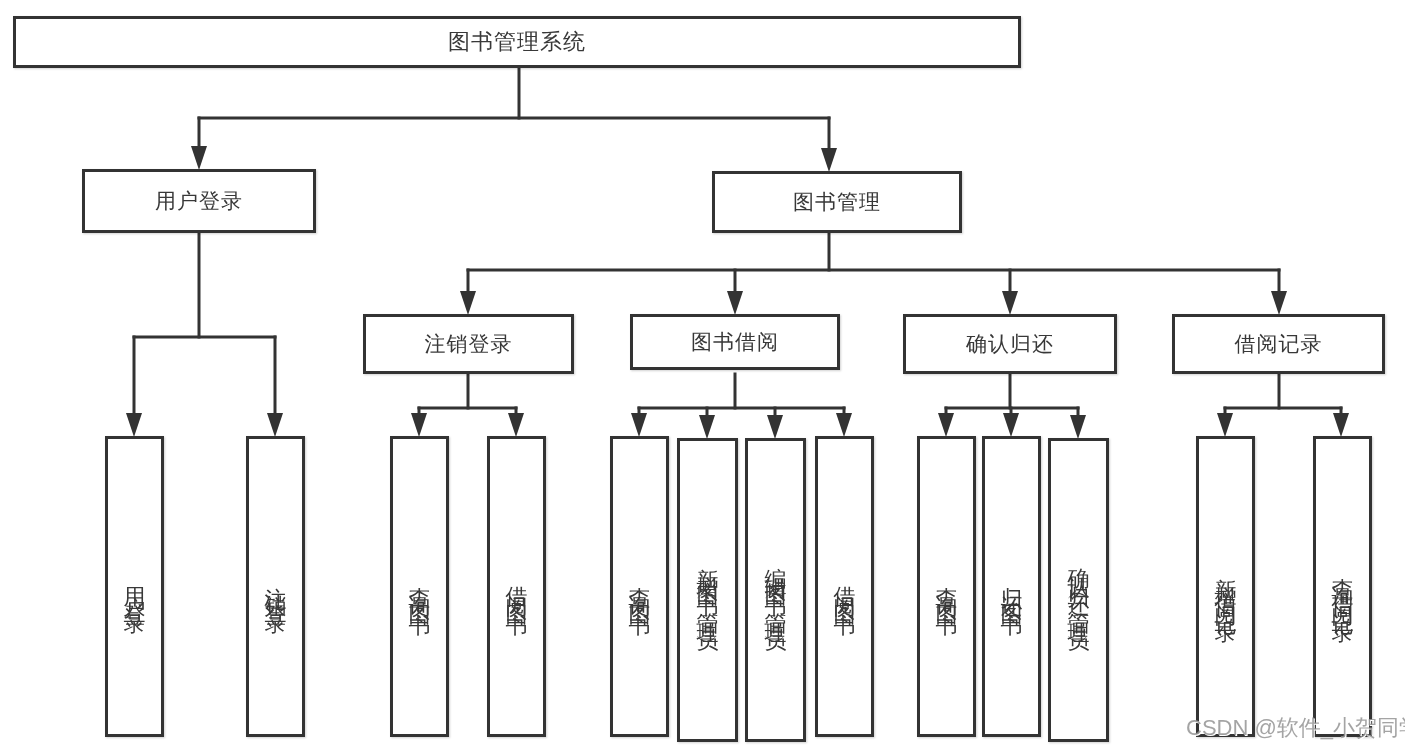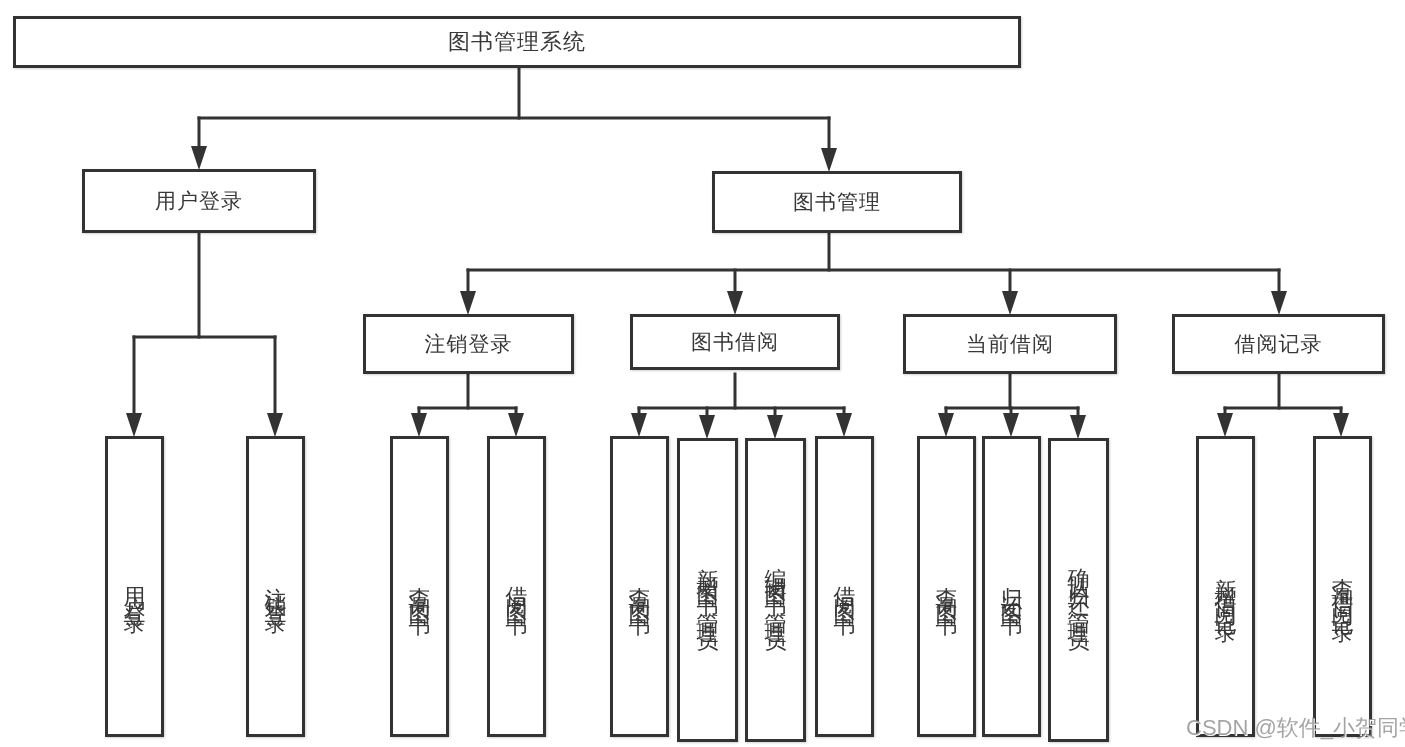--- a/index.html
+++ b/index.html
@@ -121,21 +121,21 @@
     <span>图书管理</span>
   </div>
 
   <div class="box hbox" style="left:363px;top:314px;width:211px;height:60px;">
     <span>注销登录</span>
   </div>
   <div class="box hbox" style="left:630px;top:314px;width:210px;height:56px;">
     <span>图书借阅</span>
   </div>
   <div class="box hbox" style="left:903px;top:314px;width:214px;height:60px;">
-    <span>当前借阅</span>
+    <span>确认归还</span>
   </div>
   <div class="box hbox" style="left:1172px;top:314px;width:213px;height:60px;">
     <span>借阅记录</span>
   </div>
 
   <div class="box vbox" style="left:105px;top:436px;width:59px;height:301px;">
     <span>用户登录</span>
   </div>
   <div class="box vbox" style="left:246px;top:436px;width:59px;height:301px;">
     <span>注销登录</span>

